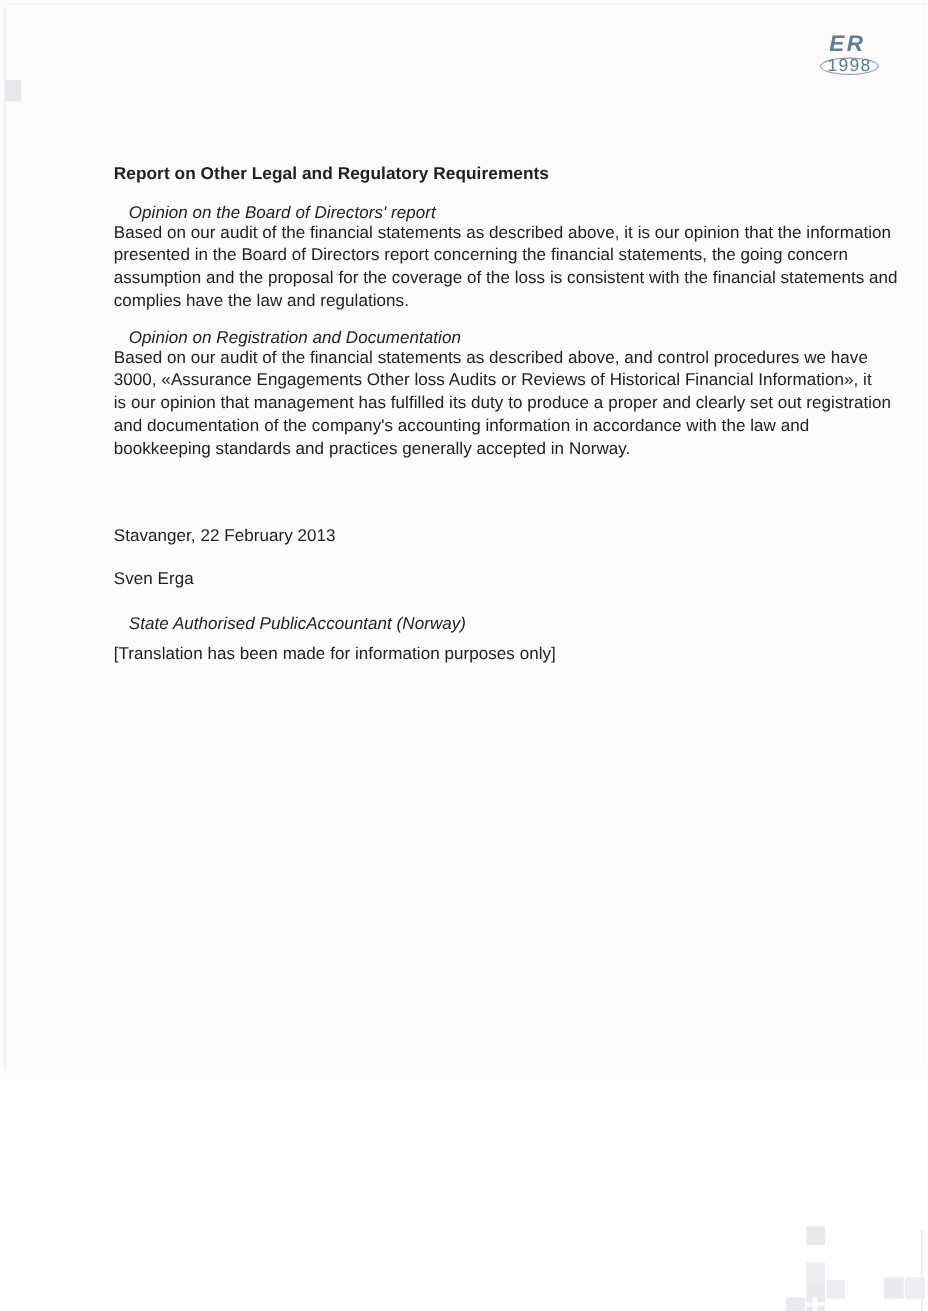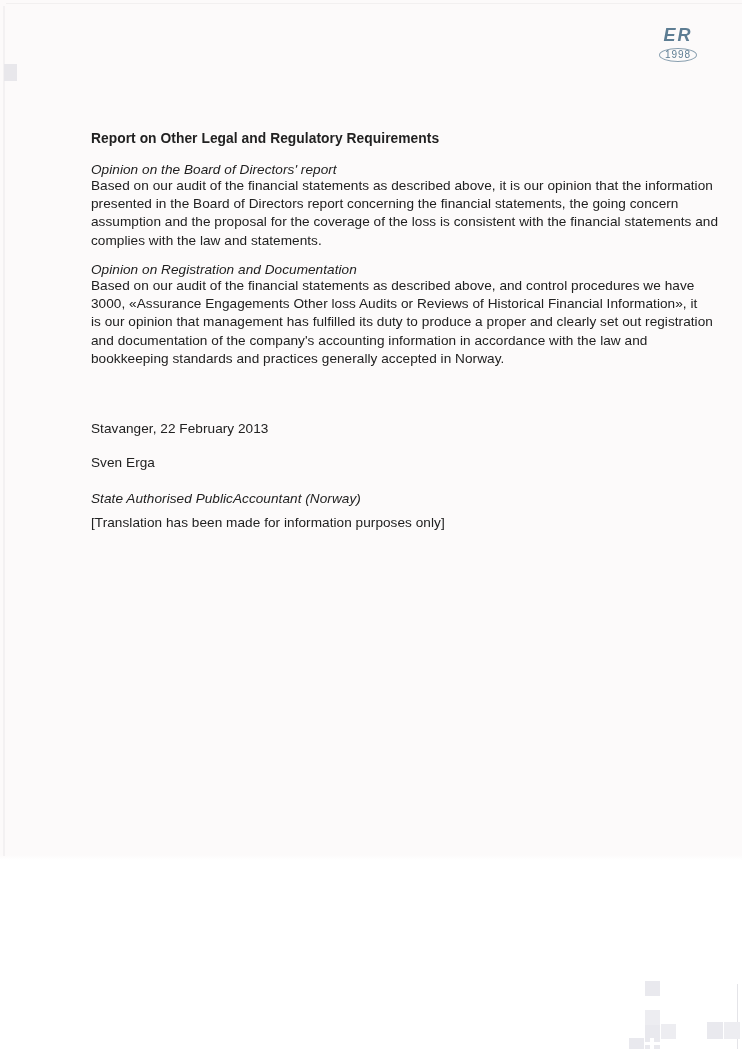--- a/index.html
+++ b/index.html
@@ -20,27 +20,27 @@
   
   .logo { position: absolute; top: 26px; left: 656px; width: 44px; text-align: center; }
   .logo-er {
     font-style: italic; font-weight: bold;
     font-size: 18px; line-height: 18px; letter-spacing: 2px;
   }
   .logo-ellipse {
     display: inline-block; margin-top: 2px;
     border: 1px solid #8aa0b0; border-radius: 50%;
     padding: 1px 5px 2px 5px;
-    font-size: 10px; line-height: 9px; letter-spacing: 1px; text-align: center;
+    font-size: 14px; line-height: 9px; letter-spacing: 1px; text-align: center;
   }
 
   
   .txt { position: absolute; left: 91px; font-size: 13.6px; line-height: 18.2px; letter-spacing: 0.05px; }
   .bold { font-weight: bold; }
-  .italic { font-style: italic; }
+  .italic { font-style: italic; margin-left: 12px; }
   .line { white-space: nowrap; }
 
   .heading   { top: 130px; font-size: 13.8px; }
   .s1-title  { top: 161px; }
   .s1-body   { top: 177px; }
   .s2-title  { top: 261px; }
   .s2-body   { top: 277px; }
   .place-date{ top: 420px; }
   .sig-name  { top: 454px; }
   .sig-title { top: 490px; }
@@ -75,21 +75,21 @@
     <div class="logo-ellipse">1998</div>
   </div>
 
   <div class="txt heading bold">Report on Other Legal and Regulatory Requirements</div>
 
   <div class="txt s1-title italic">Opinion on the Board of Directors' report</div>
   <div class="txt s1-body">
     <div class="line">Based on our audit of the financial statements as described above, it is our opinion that the information</div>
     <div class="line">presented in the Board of Directors report concerning the financial statements, the going concern</div>
     <div class="line">assumption and the proposal for the coverage of the loss is consistent with the financial statements and</div>
-    <div class="line">complies with the law and statements.</div>
+    <div class="line">complies have the law and regulations.</div>
   </div>
 
   <div class="txt s2-title italic">Opinion on Registration and Documentation</div>
   <div class="txt s2-body">
     <div class="line">Based on our audit of the financial statements as described above, and control procedures we have</div>
     <div class="line">3000, «Assurance Engagements Other loss Audits or Reviews of Historical Financial Information», it</div>
     <div class="line">is our opinion that management has fulfilled its duty to produce a proper and clearly set out registration</div>
     <div class="line">and documentation of the company's accounting information in accordance with the law and</div>
     <div class="line">bookkeeping standards and practices generally accepted in Norway.</div>
   </div>

